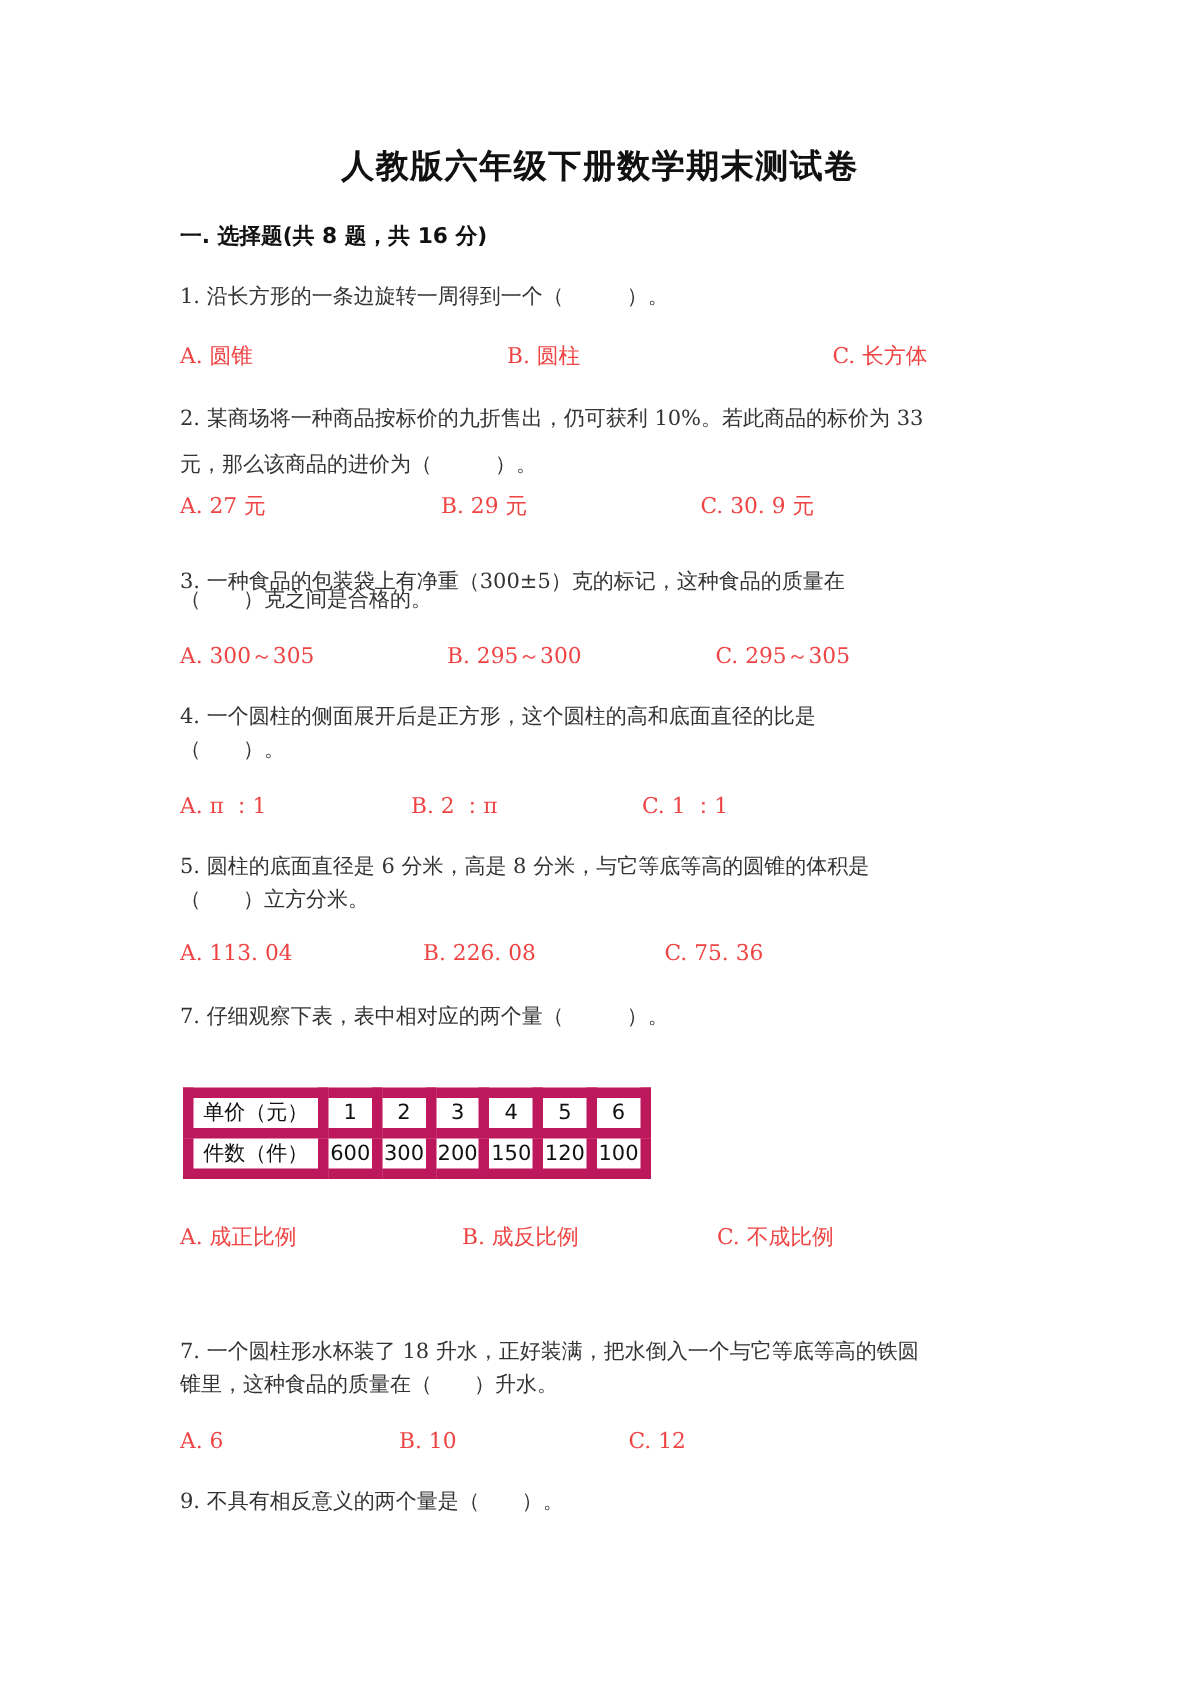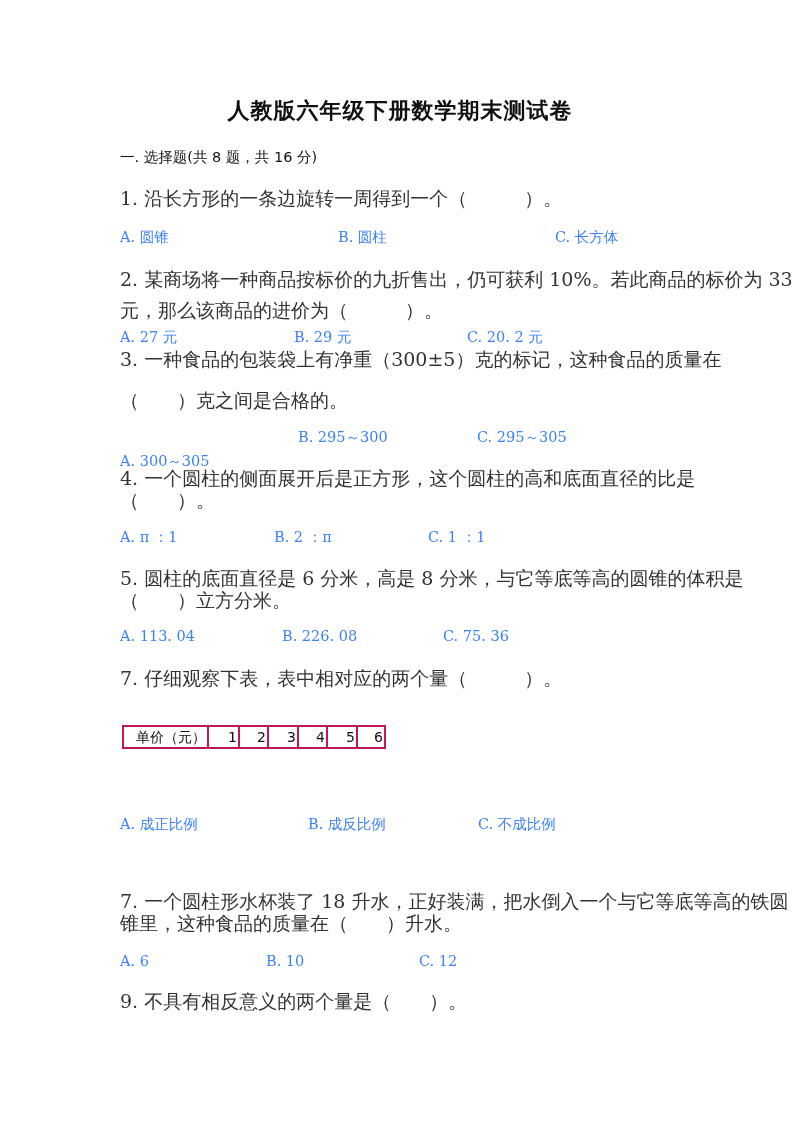--- a/index.html
+++ b/index.html
@@ -10,33 +10,33 @@
   }
   .abs { position: absolute; white-space: nowrap; }
   .title {
     left: 0; width: 800px; top: 96px; text-align: center;
     font-family: "DejaVu Sans", "Liberation Sans", sans-serif;
     font-size: 22px; font-weight: bold; color: #111111; letter-spacing: 1px;
   }
   .section {
     left: 120px; top: 148px;
     font-family: "DejaVu Sans", "Liberation Sans", sans-serif;
-    font-size: 14.5px; font-weight: normal; color: #111111;
+    font-size: 14.5px; font-weight: bold; color: #111111;
   }
-  .q { left: 120px; font-size: 19px; line-height: 22px; color: #333333; }
-  .opt { font-size: 14.5px; color: #3b82f6; }
+  .q { left: 120px; font-size: 14px; line-height: 22px; color: #333333; }
+  .opt { font-size: 14.5px; color: #ef4444; }
   table.data {
     position: absolute; left: 122px; top: 725px;
     border-collapse: collapse;
     font-family: "DejaVu Sans", "Liberation Sans", sans-serif;
     font-size: 14px; color: #111111;
   }
   table.data td {
-    border: 2px solid #be185d; padding: 0 1px; height: 20px; line-height: 20px;
-    text-align: right; white-space: nowrap;
+    border: 7px solid #be185d; padding: 0 1px; height: 20px; line-height: 20px;
+    text-align: center; white-space: nowrap;
   }
   table.data td.lab { width: 81px; }
   table.data td.c0 { width: 27px; }
   table.data td.c1 { width: 25px; }
   table.data td.c2 { width: 26px; }
   table.data td.c3 { width: 25px; }
   table.data td.c4 { width: 26px; }
   table.data td.c5 { width: 24px; }
 </style>
 </head>
@@ -47,25 +47,25 @@
 
 <div class="abs q" style="top:187px">1. 沿长方形的一条边旋转一周得到一个（　　　）。</div>
 <div class="abs opt" style="left:120px;top:228px">A. 圆锥</div>
 <div class="abs opt" style="left:338px;top:228px">B. 圆柱</div>
 <div class="abs opt" style="left:555px;top:228px">C. 长方体</div>
 
 <div class="abs q" style="top:268px">2. 某商场将一种商品按标价的九折售出，仍可获利 10%。若此商品的标价为 33</div>
 <div class="abs q" style="top:299px">元，那么该商品的进价为（　　　）。</div>
 <div class="abs opt" style="left:120px;top:328px">A. 27 元</div>
 <div class="abs opt" style="left:294px;top:328px">B. 29 元</div>
-<div class="abs opt" style="left:467px;top:328px">C. 20. 2 元</div>
+<div class="abs opt" style="left:467px;top:328px">C. 30. 9 元</div>
 
-<div class="abs q" style="top:348px">3. 一种食品的包装袋上有净重（300±5）克的标记，这种食品的质量在</div>
+<div class="abs q" style="top:377px">3. 一种食品的包装袋上有净重（300±5）克的标记，这种食品的质量在</div>
 <div class="abs q" style="top:389px">（　　）克之间是合格的。</div>
-<div class="abs opt" style="left:120px;top:452px">A. 300～305</div>
+<div class="abs opt" style="left:120px;top:428px">A. 300～305</div>
 <div class="abs opt" style="left:298px;top:428px">B. 295～300</div>
 <div class="abs opt" style="left:477px;top:428px">C. 295～305</div>
 
 <div class="abs q" style="top:467px">4. 一个圆柱的侧面展开后是正方形，这个圆柱的高和底面直径的比是</div>
 <div class="abs q" style="top:489px">（　　）。</div>
 <div class="abs opt" style="left:120px;top:528px">A. π ：1</div>
 <div class="abs opt" style="left:274px;top:528px">B. 2 ：π</div>
 <div class="abs opt" style="left:428px;top:528px">C. 1 ：1</div>
 
 <div class="abs q" style="top:567px">5. 圆柱的底面直径是 6 分米，高是 8 分米，与它等底等高的圆锥的体积是</div>
@@ -79,20 +79,29 @@
   <tbody>
       <tr>
     <td class="lab">单价（元）</td>
     <td class="c0">1</td>
     <td class="c1">2</td>
     <td class="c2">3</td>
     <td class="c3">4</td>
     <td class="c4">5</td>
     <td class="c5">6</td>
   </tr>
+  <tr>
+    <td class="lab">件数（件）</td>
+    <td class="c0">600</td>
+    <td class="c1">300</td>
+    <td class="c2">200</td>
+    <td class="c3">150</td>
+    <td class="c4">120</td>
+    <td class="c5">100</td>
+  </tr>
 </tbody>
   </table>
 <div class="abs opt" style="left:120px;top:815px">A. 成正比例</div>
 <div class="abs opt" style="left:308px;top:815px">B. 成反比例</div>
 <div class="abs opt" style="left:478px;top:815px">C. 不成比例</div>
 
 <div class="abs q" style="top:890px">7. 一个圆柱形水杯装了 18 升水，正好装满，把水倒入一个与它等底等高的铁圆</div>
 <div class="abs q" style="top:912px">锥里，这种食品的质量在（　　）升水。</div>
 <div class="abs opt" style="left:120px;top:953px">A. 6</div>
 <div class="abs opt" style="left:266px;top:953px">B. 10</div>

